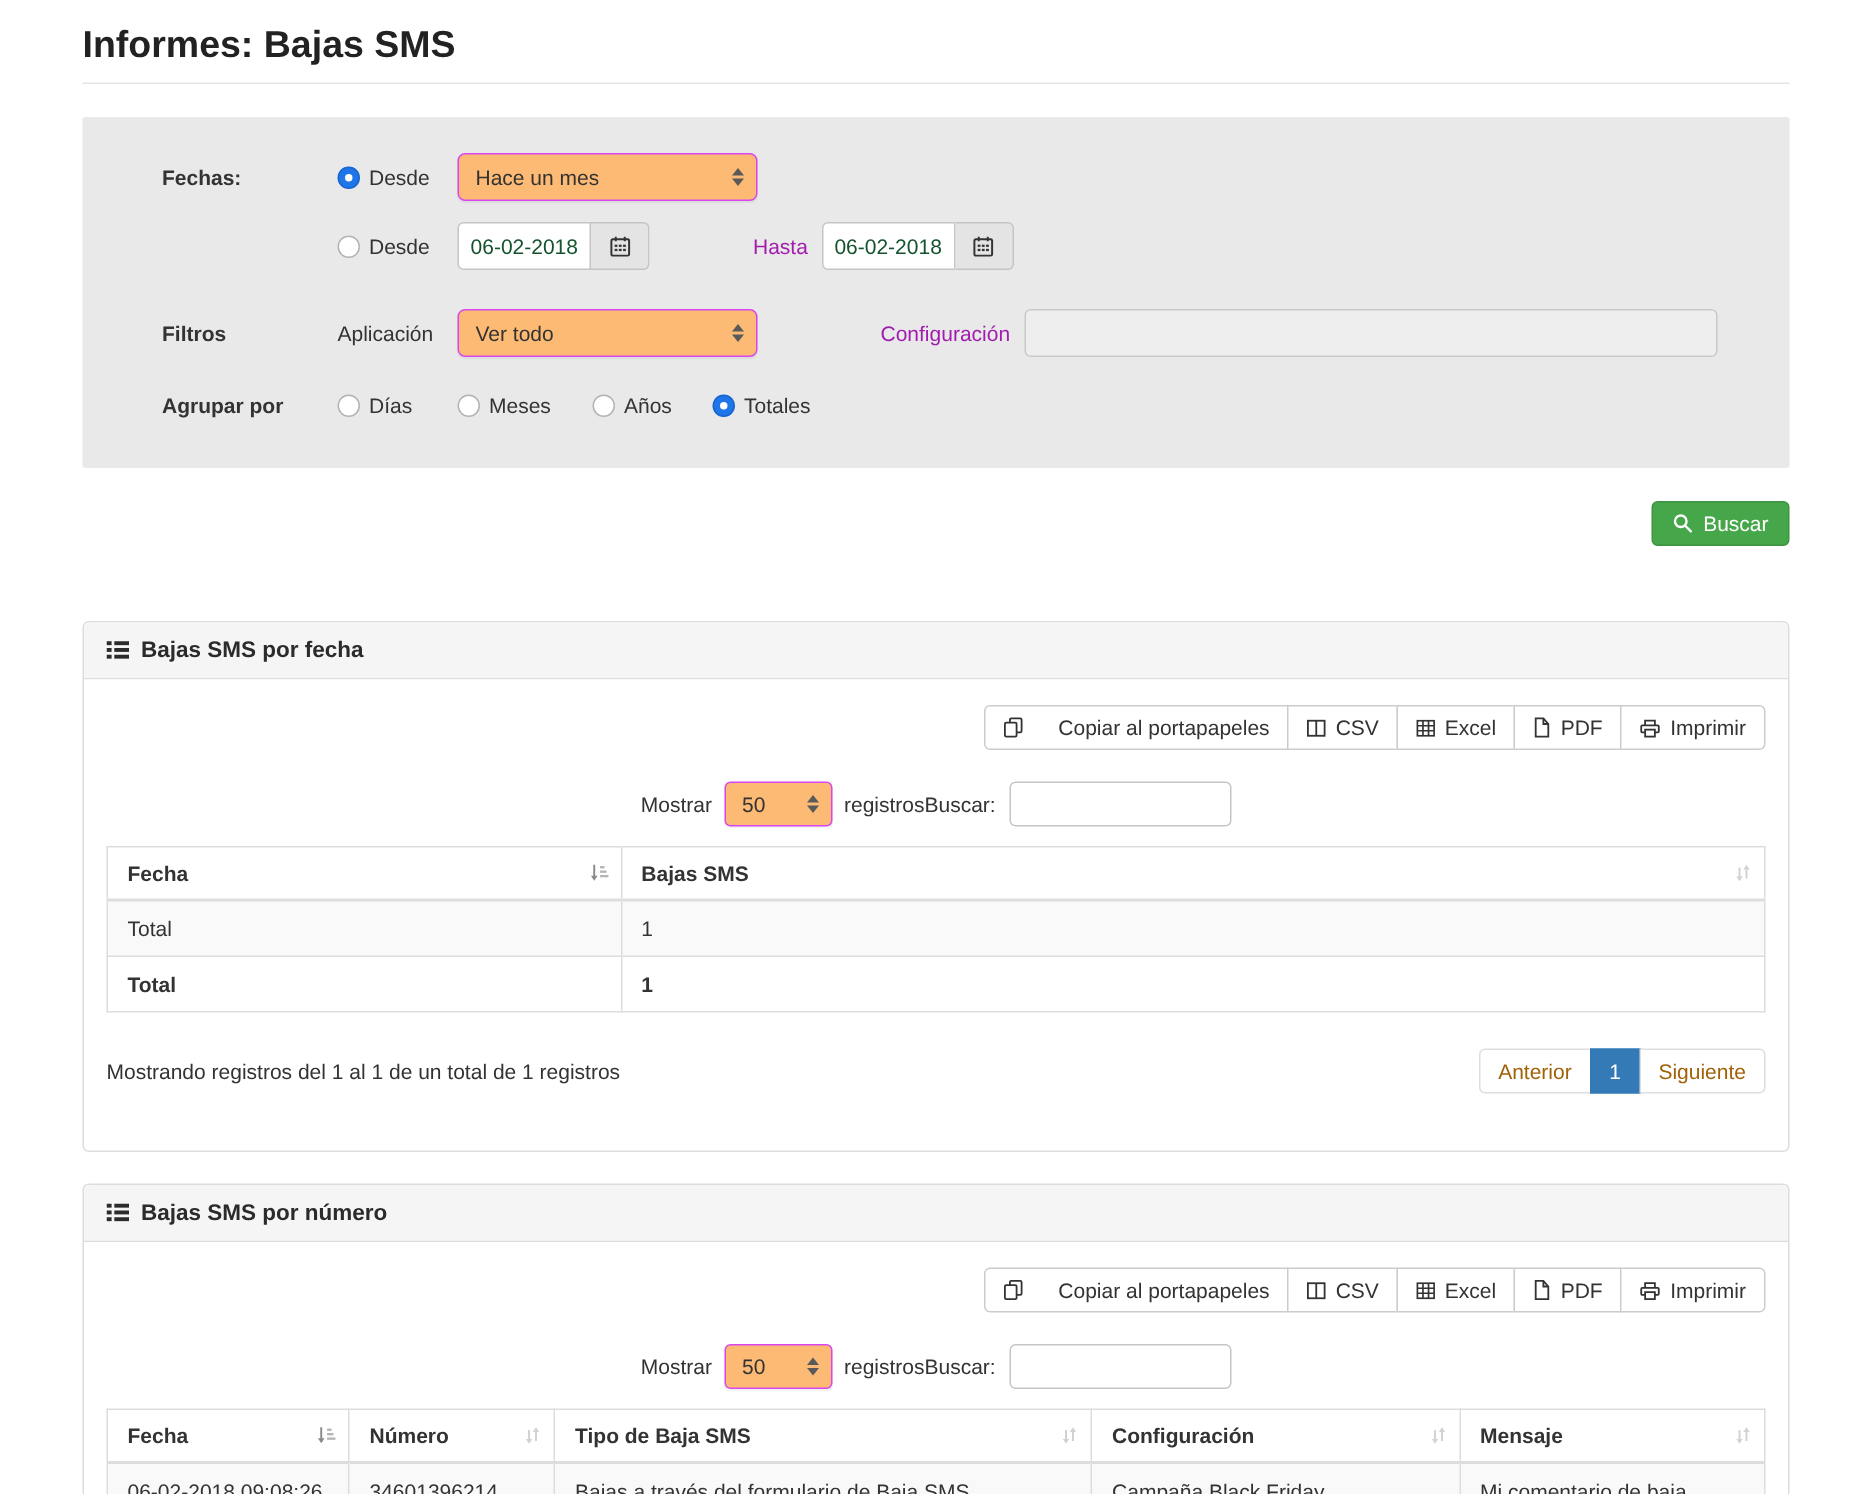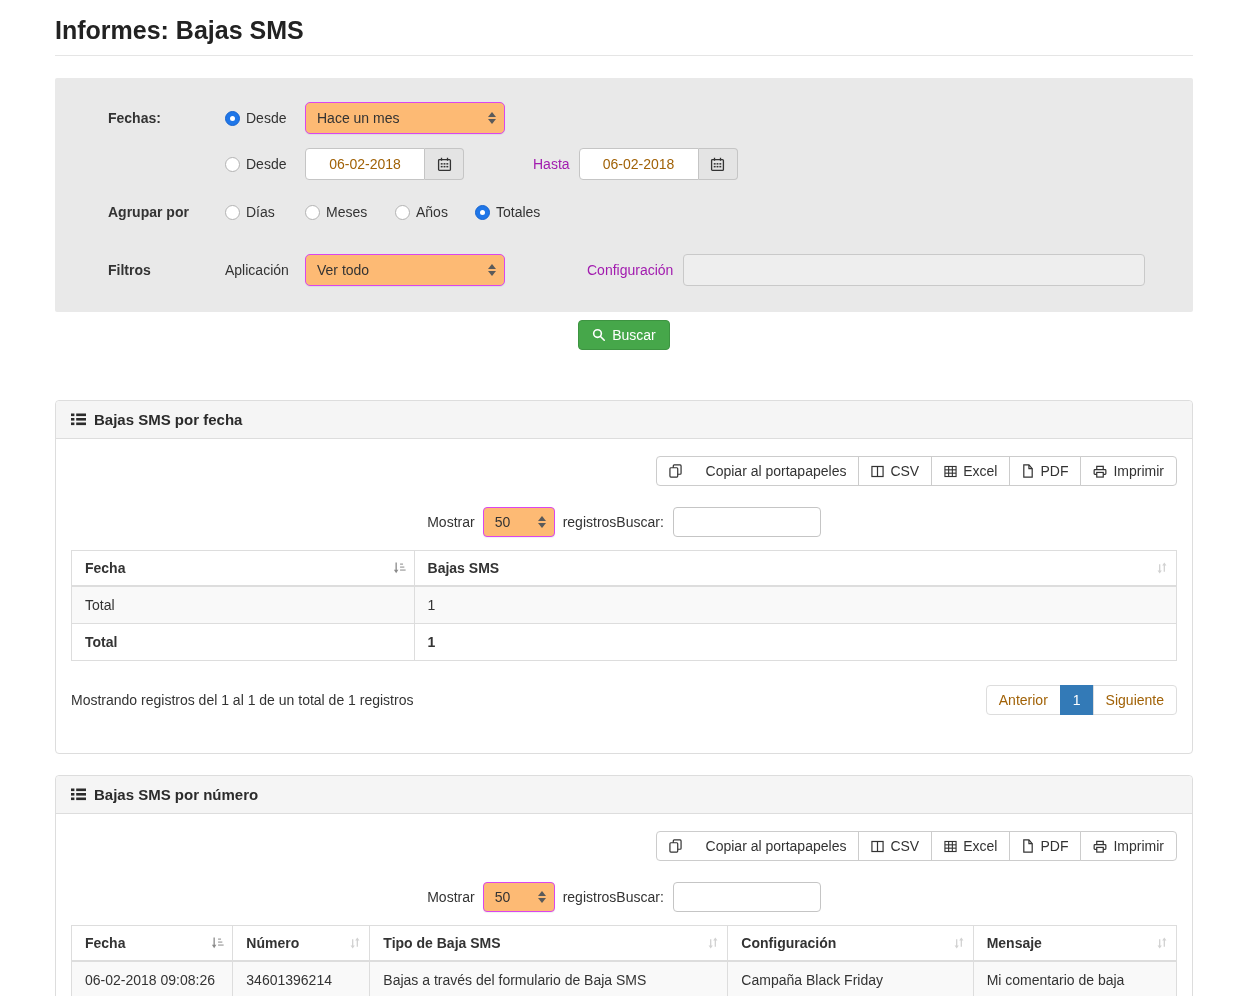--- a/index.html
+++ b/index.html
@@ -48,40 +48,40 @@
   .spinner { position: absolute; right: 8px; top: 50%; transform: translateY(-50%);
     display: flex; flex-direction: column; align-items: center; gap: 2px; }
   .spinner i { display: block; width: 0; height: 0; border-left: 4px solid transparent; border-right: 4px solid transparent; }
   .spinner .up { border-bottom: 5px solid #5a5a5a; }
   .spinner .down { border-top: 5px solid #5a5a5a; }
   .w200 { width: 200px; }
 
   
   .date-group { display: inline-flex; }
   .date-input {
-    width: 120px; height: 32px; border: 1px solid #c5c5c5;
+    width: 89px; height: 32px; border: 1px solid #c5c5c5;
     border-radius: 4px 0 0 4px; background: #fff; text-align: center;
-    font-family: "Liberation Sans", sans-serif; font-size: 14px; color: #a16207;
+    font-family: "Liberation Sans", sans-serif; font-size: 14px; color: #14532d;
   }
   .date-addon {
     width: 39px; height: 32px; border: 1px solid #c5c5c5; border-left: none;
     border-radius: 0 4px 4px 0; background: #e4e4e4;
     display: flex; align-items: center; justify-content: center; cursor: pointer;
   }
   .inline-label { color: #a21caf; margin-left: 17px; }
 
   .text-input {
     height: 32px; border: 1px solid #c5c5c5; border-radius: 4px;
     background: #fff; padding: 0 10px; font-family: "Liberation Sans", sans-serif;
     font-size: 14px; color: #333;
   }
   .text-input:disabled { background: #eeeeee; border-color: #c9c9c9; }
 
   
-  .buscar-row { display: flex; justify-content: center; margin-top: 8px; margin-bottom: 50px; }
+  .buscar-row { display: flex; justify-content: flex-end; margin-top: 22px; margin-bottom: 50px; }
   .btn-buscar {
     background: #46a74a; border: 1px solid #3d9441; color: #fff;
     border-radius: 4px; padding: 6px 13px; font-size: 14px;
     display: inline-flex; align-items: center; gap: 6px; cursor: pointer;
     font-family: "Liberation Sans", sans-serif;
   }
 
   
   .panel { border: 1px solid #ddd; border-radius: 4px; margin-bottom: 21px; background:#fff; }
   .panel-heading {
@@ -221,20 +221,38 @@
                   <rect x="4" y="9.5" width="2" height="1.6"></rect>
                   <rect x="7" y="9.5" width="2" height="1.6"></rect>
                   <rect x="10" y="9.5" width="2" height="1.6"></rect>
                 </g>
               </svg>
           </span>
         </span>
       </div>
     </div>
 
+    <div class="f-row gap-above">
+      <div class="f-label">Filtros</div>
+      <div class="cell-80">
+        <span>Aplicación</span>
+      </div>
+      <div class="select-box w200">
+        <span class="sel-text">Ver todo</span>
+        <span class="spinner">
+            <i class="up"></i>
+            <i class="down"></i>
+          </span>
+      </div>
+      <div style="width:65px"></div>
+      <span class="inline-label">Configuración</span>
+      <div style="width:10px"></div>
+      <input class="text-input" type="text" style="width: 462px;" disabled="" value="">
+    </div>
+
     <div class="f-row" style="margin-top:16px">
       <div class="f-label">Agrupar por</div>
       <div class="cell-80">
         <span class="radio-wrap">
           <span class="radio-dot"></span>
           <span>Días</span>
         </span>
       </div>
       <div class="cell-90">
         <span class="radio-wrap">
@@ -247,38 +265,20 @@
           <span class="radio-dot"></span>
           <span>Años</span>
         </span>
       </div>
       <div class="cell-90">
         <span class="radio-wrap checked">
           <span class="radio-dot"></span>
           <span>Totales</span>
         </span>
       </div>
-    </div>
-
-    <div class="f-row gap-above">
-      <div class="f-label">Filtros</div>
-      <div class="cell-80">
-        <span>Aplicación</span>
-      </div>
-      <div class="select-box w200">
-        <span class="sel-text">Ver todo</span>
-        <span class="spinner">
-            <i class="up"></i>
-            <i class="down"></i>
-          </span>
-      </div>
-      <div style="width:65px"></div>
-      <span class="inline-label">Configuración</span>
-      <div style="width:10px"></div>
-      <input class="text-input" type="text" style="width: 462px;" disabled="" value="">
     </div>
   </div>
 
   <div class="buscar-row">
     <button class="btn-buscar">
       <span class="icon">
         <svg width="14" height="14" viewBox="0 0 16 16">
             <circle cx="6.3" cy="6.3" r="4.4" fill="none" stroke="#fff" stroke-width="1.8"></circle>
             <line x1="9.7" y1="9.7" x2="14" y2="14" stroke="#fff" stroke-width="1.8" stroke-linecap="round"></line>
           </svg>

